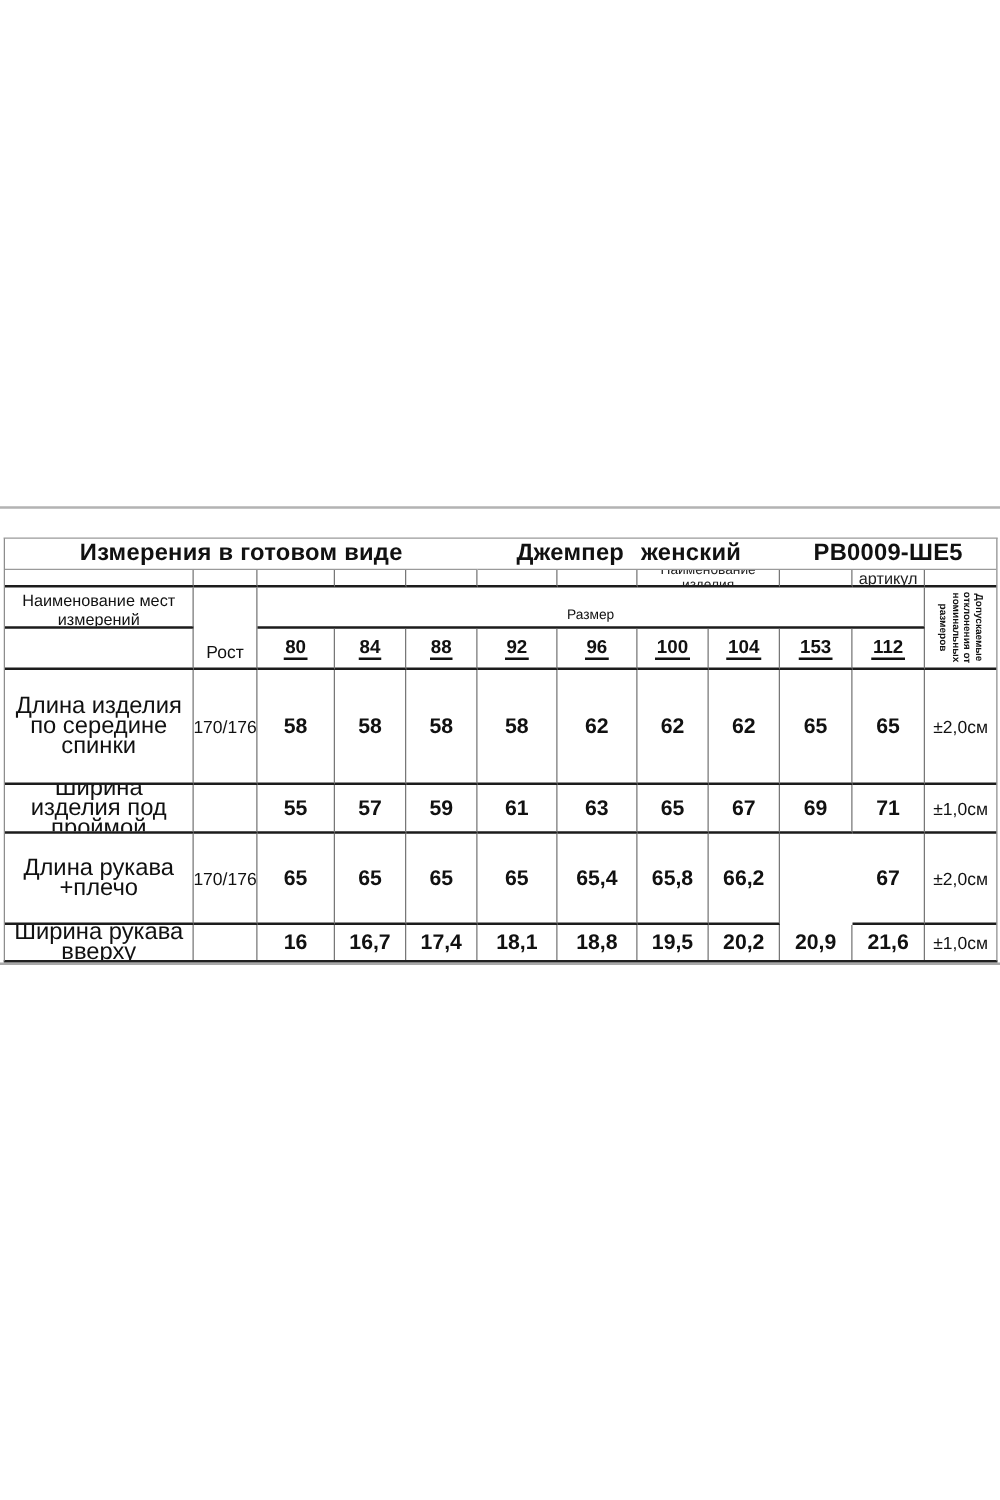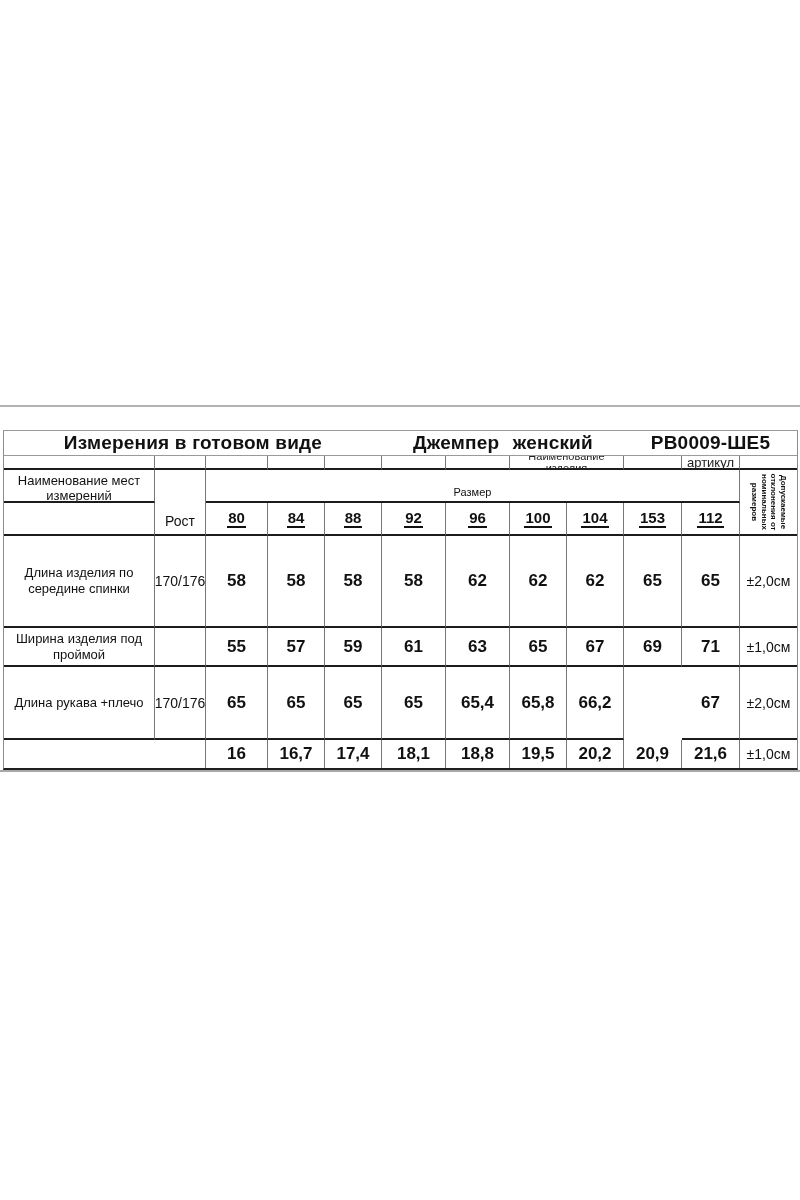--- a/index.html
+++ b/index.html
@@ -43,21 +43,21 @@
   .size-h span { border-bottom:2px solid #111; padding:0 1px; }
 
   .tol-h { position:relative; }
   .rot {
     position:absolute; left:50%; top:50%;
     width:64px;
     transform:translate(-50%,-50%) rotate(90deg);
     font-size:8px; line-height:9.5px; font-weight:bold;
     text-align:center; white-space:nowrap;
   }
-  .rowlabel { font-size:13px; line-height:16px; padding:0 3px; }
+  .rowlabel { font-size:19px; line-height:16px; padding:0 3px; }
   .rostval  { font-size:14px; }
   .val      { font-size:17px; font-weight:bold; }
   .tolval   { font-size:14px; }
 </style>
 </head>
 <body>
 
 <div class="stage">
   <div class="hline top"></div>
   <div class="hline bottom"></div>
@@ -152,20 +152,21 @@
     <div class="cell val br bbk" style="grid-area:7/3/8/4">65</div>
     <div class="cell val br bbk" style="grid-area:7/4/8/5">65</div>
     <div class="cell val br bbk" style="grid-area:7/5/8/6">65</div>
     <div class="cell val br bbk" style="grid-area:7/6/8/7">65</div>
     <div class="cell val br bbk" style="grid-area:7/7/8/8">65,4</div>
     <div class="cell val br bbk" style="grid-area:7/8/8/9">65,8</div>
     <div class="cell val br bbk" style="grid-area:7/9/8/10">66,2</div>
     <div class="cell val br bbk" style="grid-area:7/11/8/12">67</div>
     <div class="cell tolval bbk" style="grid-area:7/12/8/13">±2,0см</div>
 
+    <div class="cell rowlabel br" style="grid-area:8/1/9/2">Ширина рукава вверху</div>
     <div class="cell rostval br" style="grid-area:8/2/9/3"></div>
     <div class="cell val br" style="grid-area:8/3/9/4">16</div>
     <div class="cell val br" style="grid-area:8/4/9/5">16,7</div>
     <div class="cell val br" style="grid-area:8/5/9/6">17,4</div>
     <div class="cell val br" style="grid-area:8/6/9/7">18,1</div>
     <div class="cell val br" style="grid-area:8/7/9/8">18,8</div>
     <div class="cell val br" style="grid-area:8/8/9/9">19,5</div>
     <div class="cell val br" style="grid-area:8/9/9/10">20,2</div>
     <div class="cell val br" style="grid-area:8/10/9/11">20,9</div>
     <div class="cell val br" style="grid-area:8/11/9/12">21,6</div>

